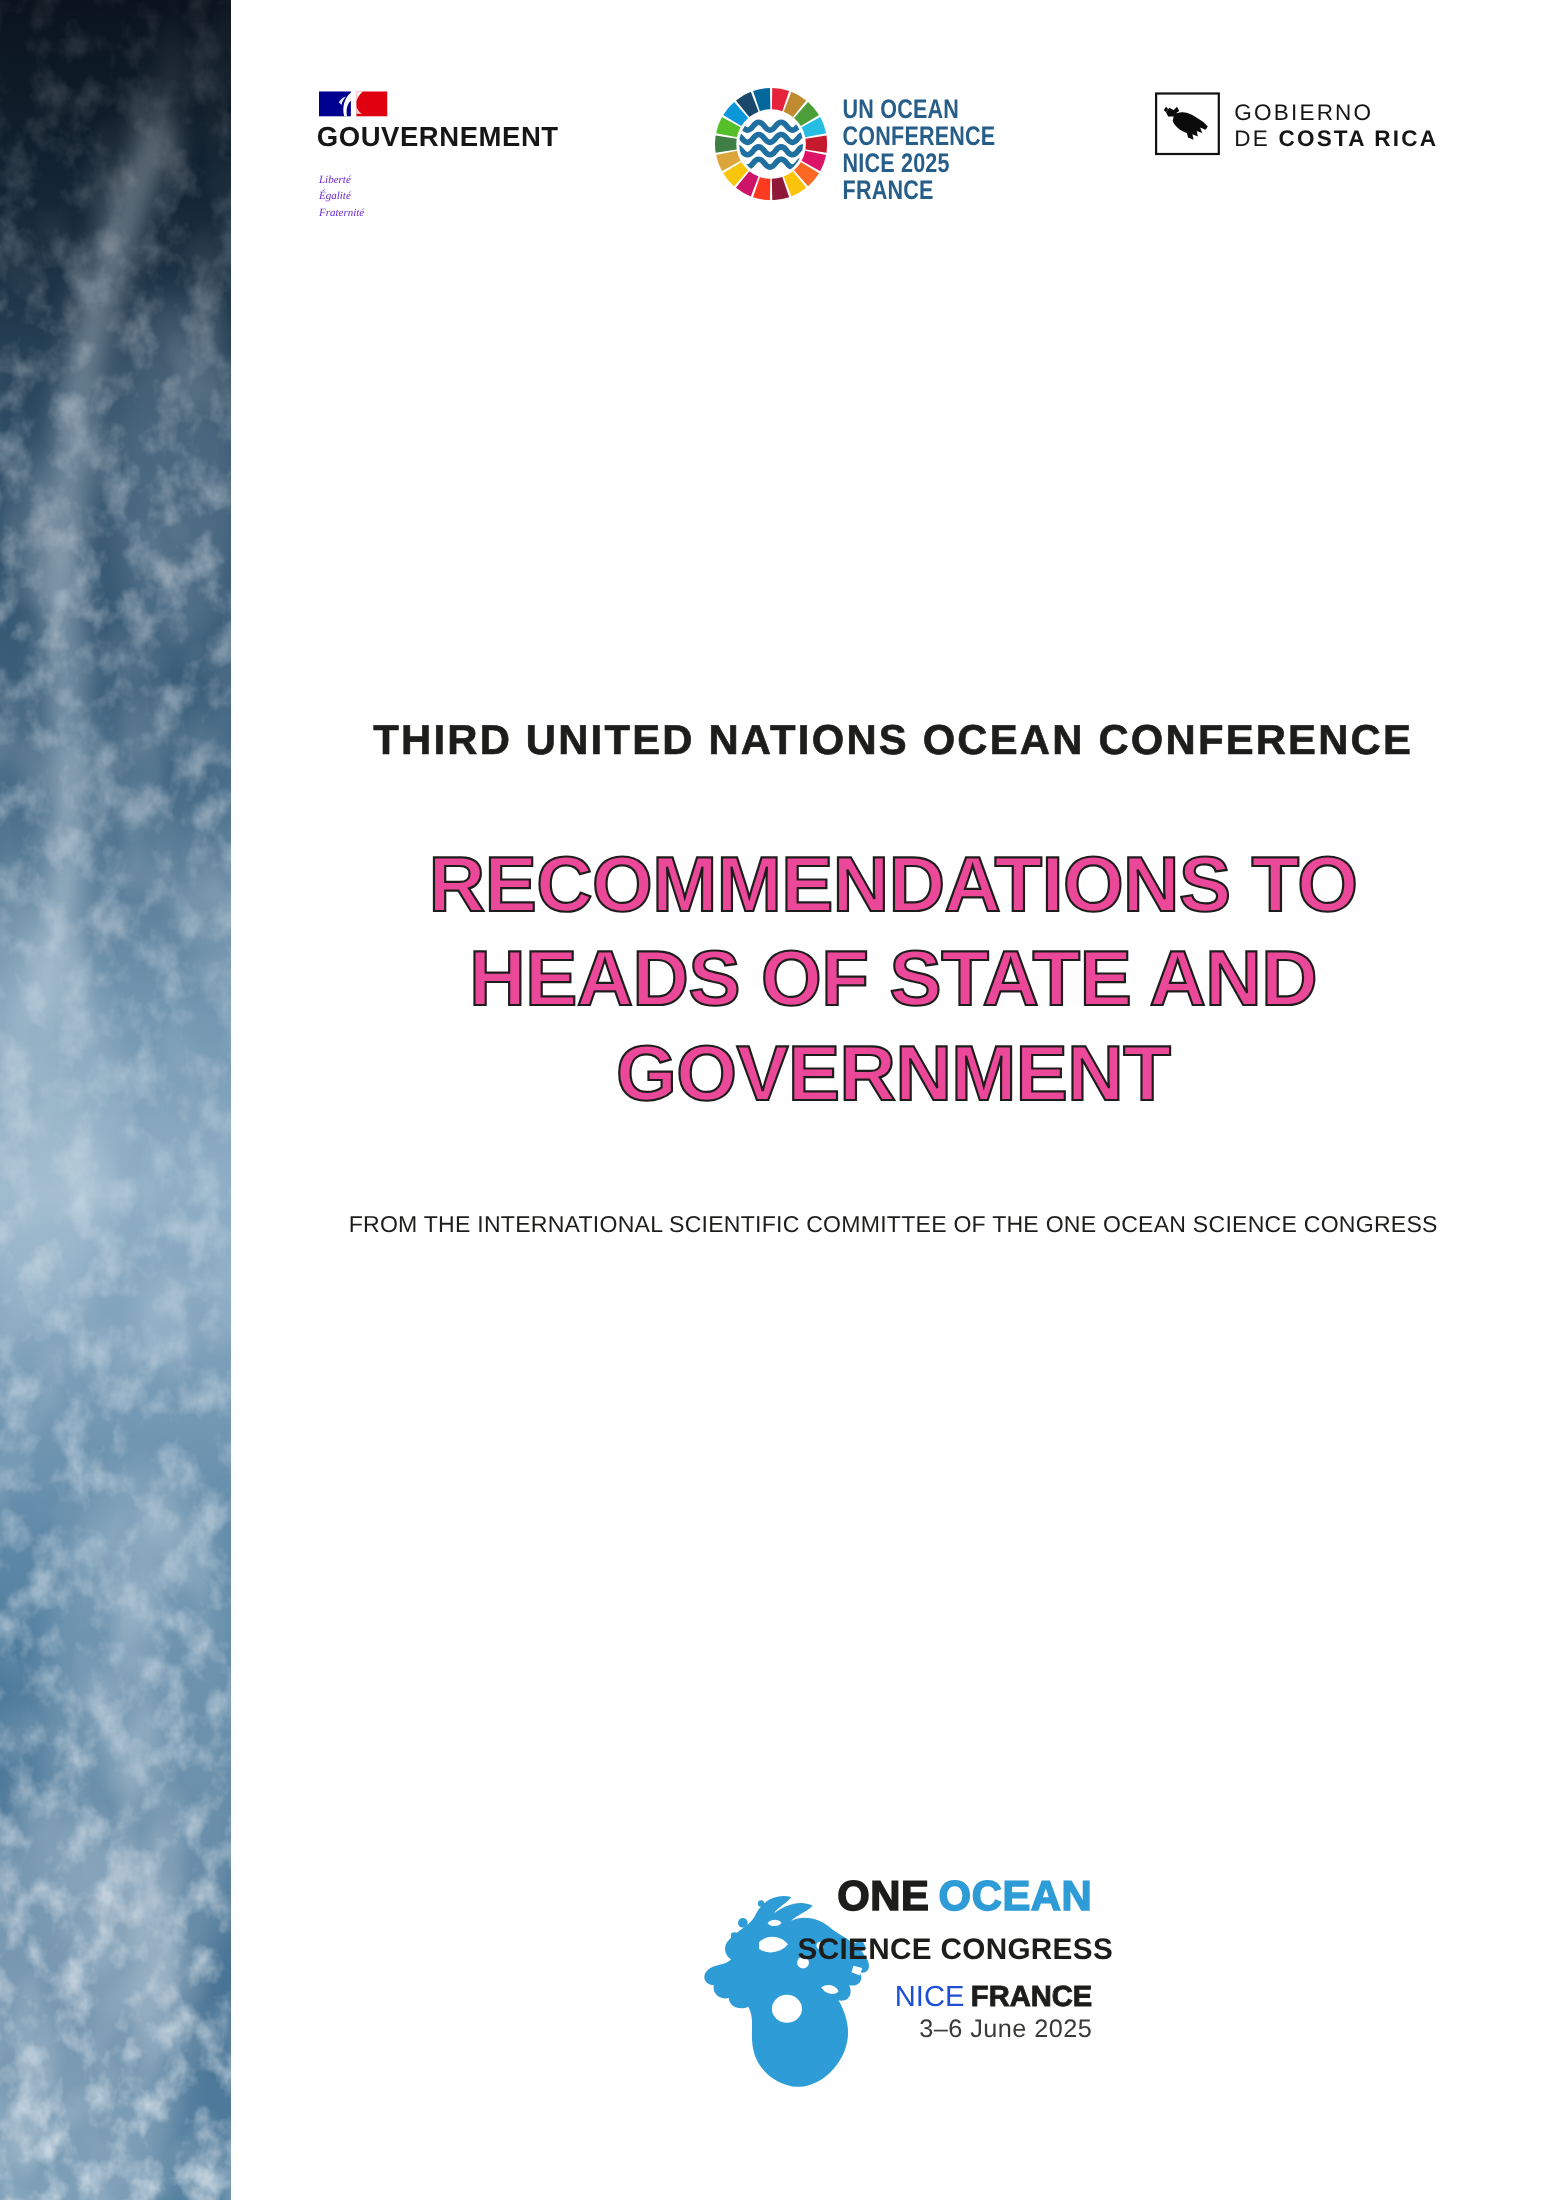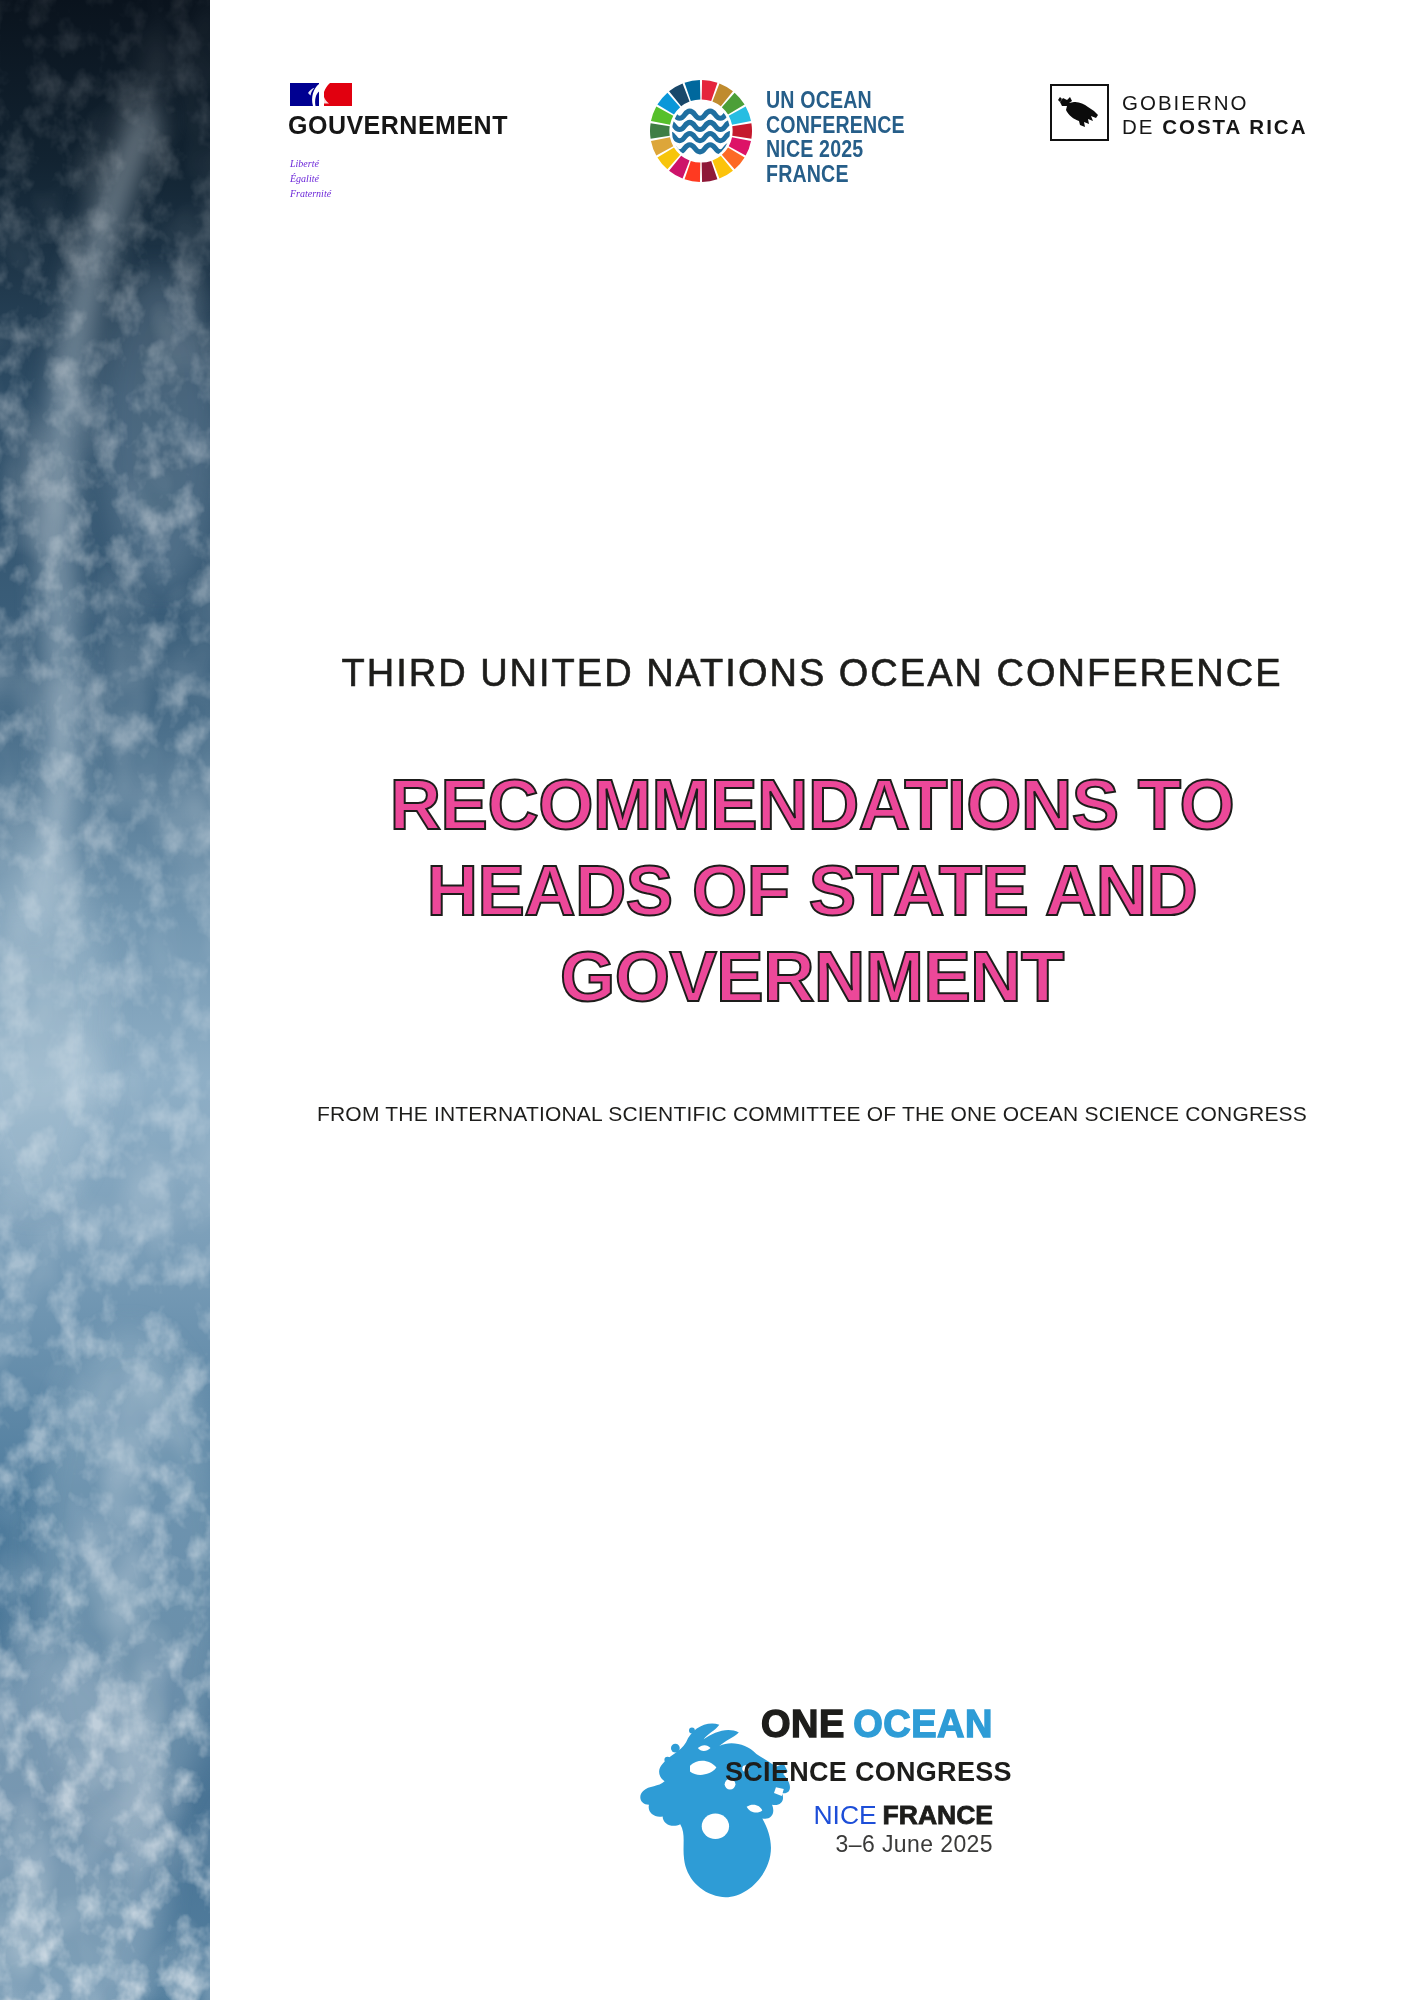--- a/index.html
+++ b/index.html
@@ -27,21 +27,21 @@
 
   .logo-cr{position:absolute;left:840px;top:84px;display:flex;align-items:center;}
   .cr-emblem{width:59px;height:57px;border:2px solid #111;box-sizing:border-box;background:#fff;
              display:flex;align-items:center;justify-content:center;}
   .cr-emblem svg{width:49px;height:42px;display:block;}
   .cr-text{margin-left:13px;margin-top:4px;font-size:20.5px;line-height:24px;letter-spacing:2px;color:#161616;}
   .cr-bold{font-weight:700;}
 
   
   .kicker{position:absolute;left:0;top:652px;width:100%;text-align:center;
-          font-size:38px;font-weight:400;letter-spacing:2px;color:#1d1d1b;
+          font-size:38px;font-weight:700;letter-spacing:2px;color:#1d1d1b;
           -webkit-text-stroke:.6px #1d1d1b;}
   .big-title{position:absolute;left:0;top:762px;width:100%;text-align:center;
              font-size:71px;line-height:86px;font-weight:700;color:#ec4899;
              letter-spacing:-.5px;-webkit-text-stroke:2px #1d1d1b;}
   .subtitle{position:absolute;left:0;top:1102px;width:100%;text-align:center;
             font-size:21px;font-weight:400;letter-spacing:.2px;color:#1d1d1b;}
 
   
   .oosc{position:absolute;left:418px;top:1703px;width:365px;height:220px;}
   .oosc-map{position:absolute;left:0;top:6px;width:208px;height:210px;}

